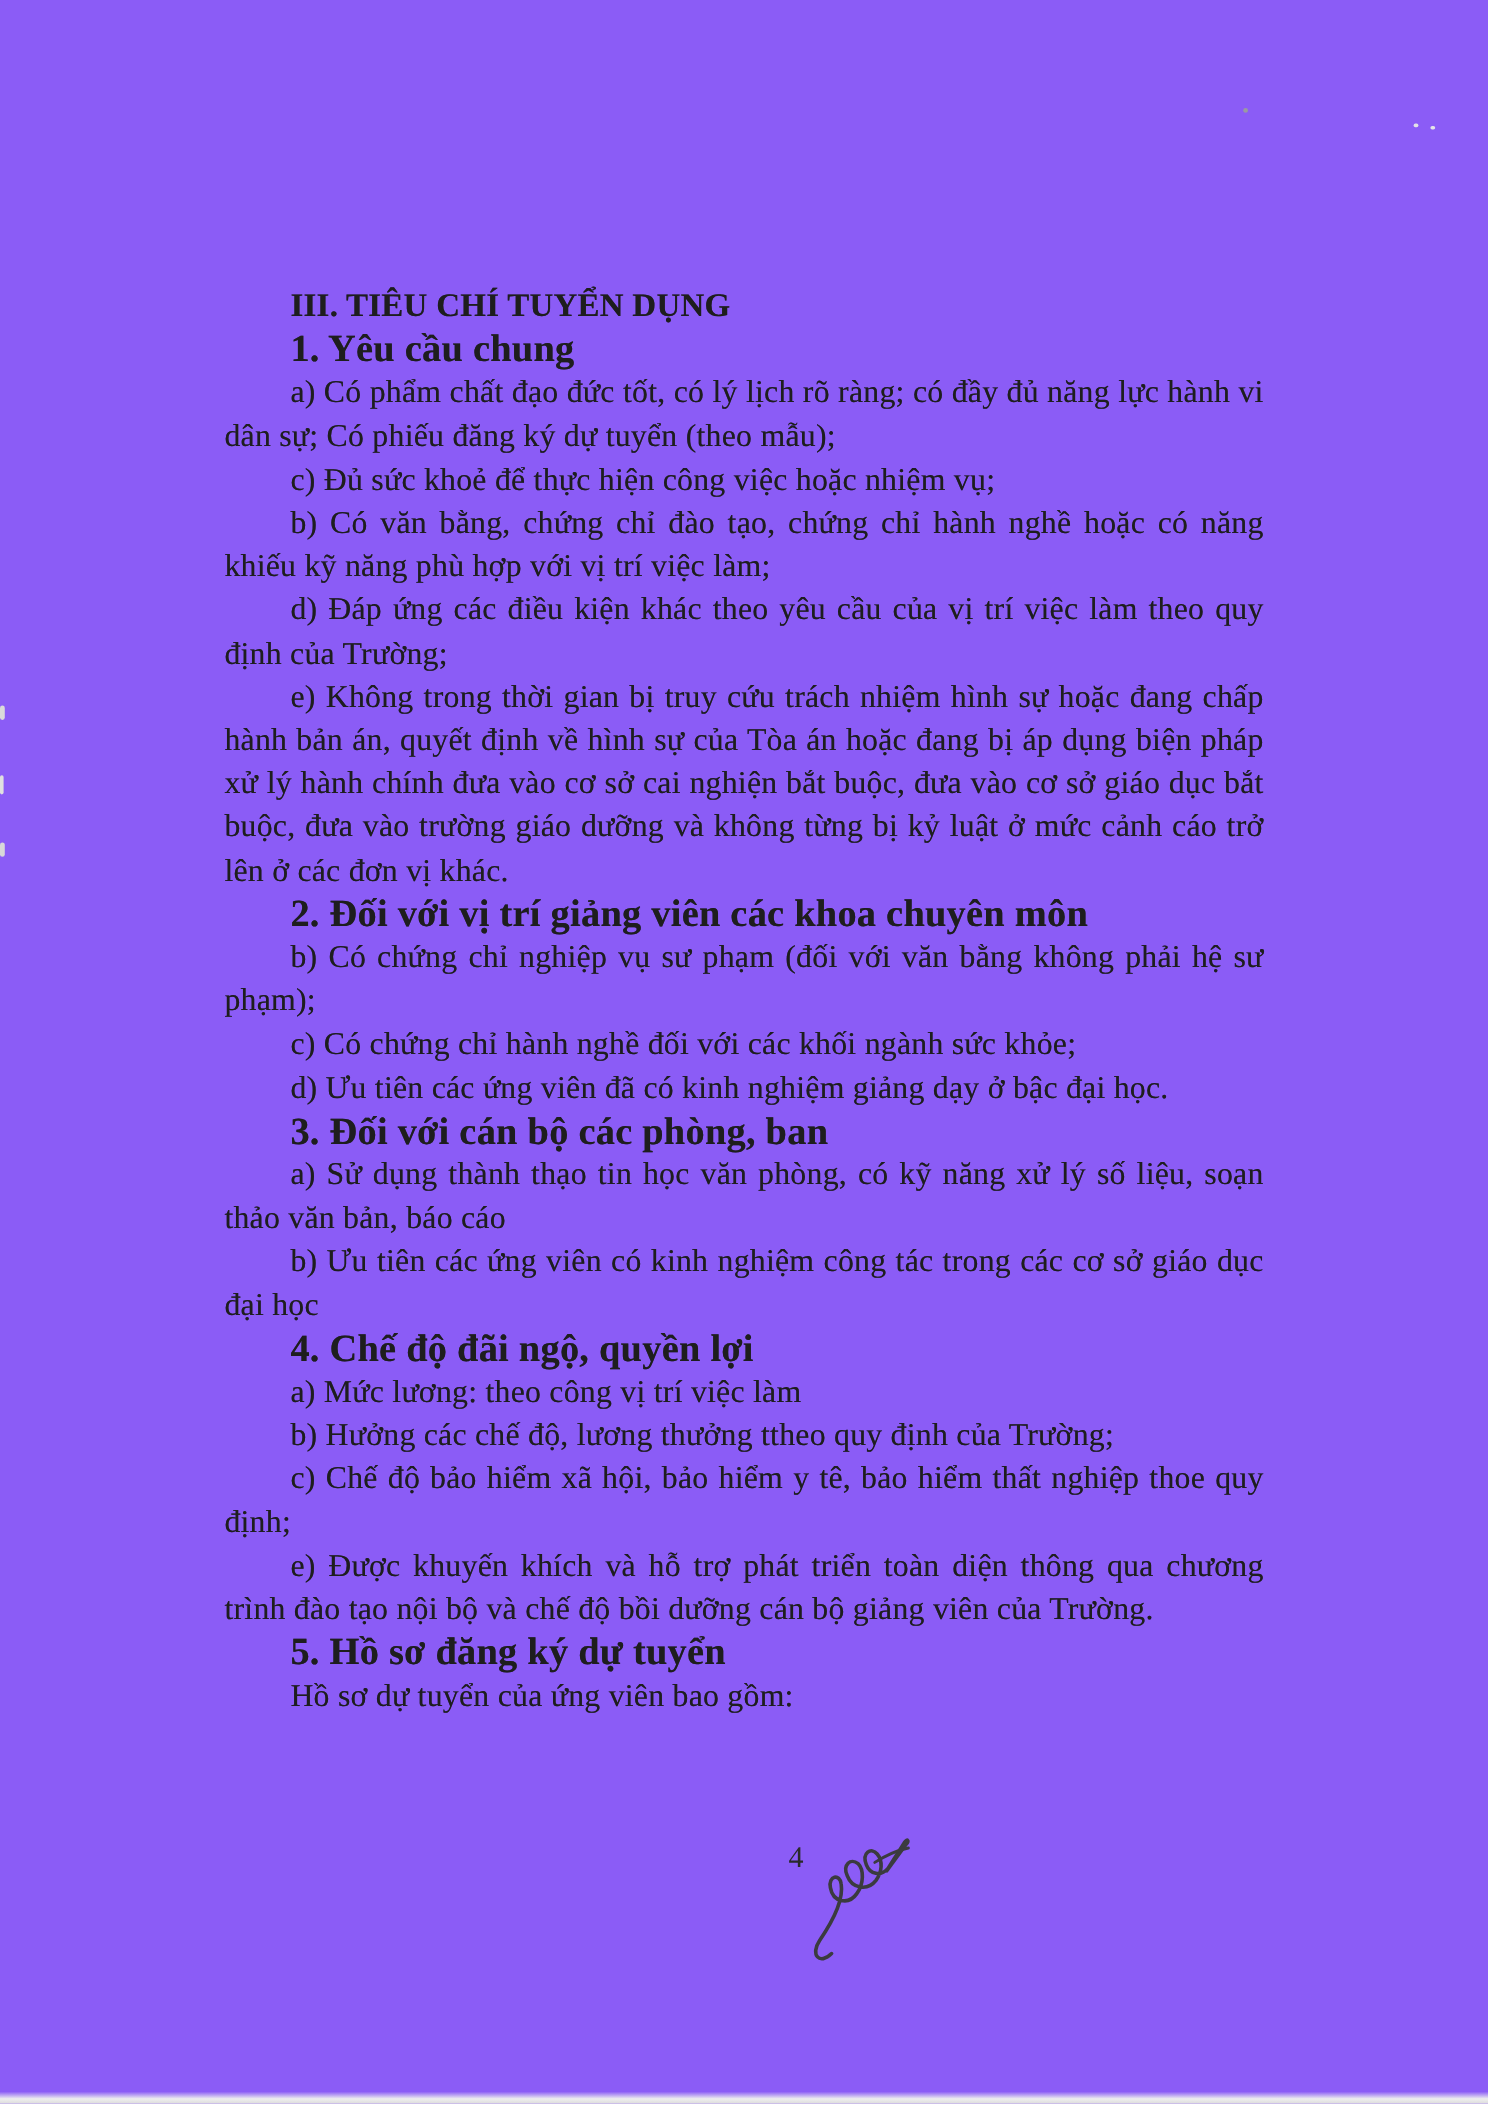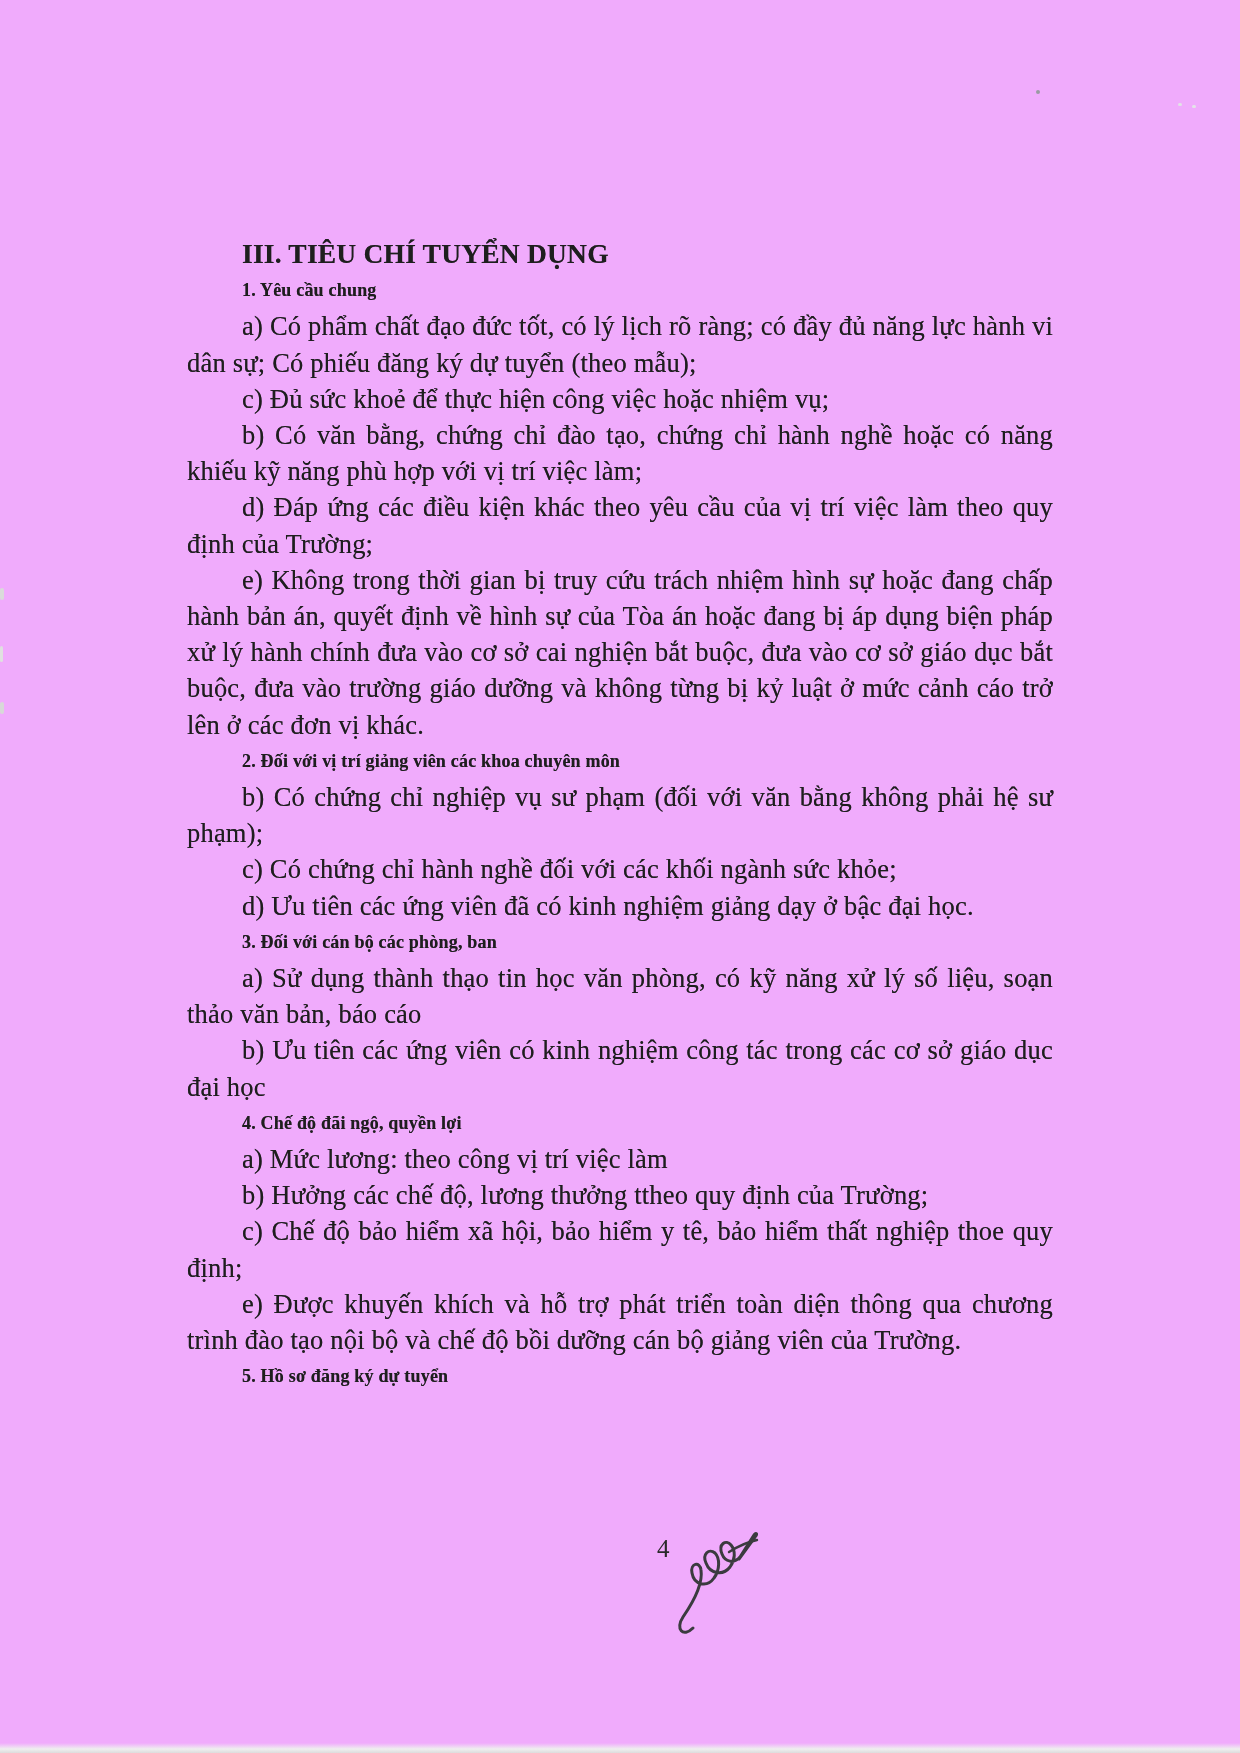--- a/index.html
+++ b/index.html
@@ -10,21 +10,21 @@
   body {
     width: 1240px;
     height: 1753px;
     position: relative;
     overflow: hidden;
     font-family: "Liberation Serif", "DejaVu Serif", serif;
   }
   .sheet {
     position: absolute;
     inset: 0;
-    background: #f0abfc;
+    background: #8b5cf6;
   }
   .doc-content {
     position: absolute;
     left: 187px;
     top: 236px;
     width: 866px;
     color: #1e1e1e;
     font-size: 26.5px;
     line-height: 36.2px;
     letter-spacing: 0.2px;
@@ -33,21 +33,21 @@
   .doc-title {
     margin: 0;
     font-size: 27.5px;
     font-weight: bold;
     text-indent: 55px;
     line-height: 36.2px;
     text-align: left;
   }
   .heading {
     margin: 0;
-    font-size: 18px;
+    font-size: 32px;
     font-weight: bold;
     text-indent: 55px;
     line-height: 36.2px;
     text-align: left;
   }
   .para {
     margin: 0;
     text-indent: 55px;
     text-align: justify;
     text-align-last: left;
@@ -111,20 +111,21 @@
         <p class="para">d) Ưu tiên các ứng viên đã có kinh nghiệm giảng dạy ở bậc đại học.</p>
         <h2 class="heading">3. Đối với cán bộ các phòng, ban</h2>
         <p class="para">a) Sử dụng thành thạo tin học văn phòng, có kỹ năng xử lý số liệu, soạn thảo văn bản, báo cáo</p>
         <p class="para">b) Ưu tiên các ứng viên có kinh nghiệm công tác trong các cơ sở giáo dục đại học</p>
         <h2 class="heading">4. Chế độ đãi ngộ, quyền lợi</h2>
         <p class="para">a) Mức lương: theo công vị trí việc làm</p>
         <p class="para">b) Hưởng các chế độ, lương thưởng ttheo quy định của Trường;</p>
         <p class="para">c) Chế độ bảo hiểm xã hội, bảo hiểm y tê, bảo hiểm thất nghiệp thoe quy định;</p>
         <p class="para">e) Được khuyến khích và hỗ trợ phát triển toàn diện thông qua chương trình đào tạo nội bộ và chế độ bồi dưỡng cán bộ giảng viên của Trường.</p>
         <h2 class="heading">5. Hồ sơ đăng ký dự tuyển</h2>
+        <p class="para">Hồ sơ dự tuyển của ứng viên bao gồm:</p>
       </div>
   </div>
 
   <div class="page-footer">
     <span class="page-number">4</span>
     <svg class="signature" width="88" height="118" viewBox="0 0 88 118" aria-hidden="true">
       <path d="M20 103 C10 113 2 104 10 92 C21 76 30 58 28 45 C27 36 17 38 19 48 C21 60 34 63 41 53 C47 45 47 33 42 28 C36 23 29 29 33 38 C37 49 50 51 57 42 C62 35 63 26 58 20 C53 14 45 19 49 29 C52 37 61 39 67 32 L81 10 C83 7 85 9 82 12 L66 34" fill="none" stroke="#3b3b3f" stroke-width="3" stroke-linecap="round" stroke-linejoin="round"></path>
       <path d="M56 27 C64 22 74 17 84 15" fill="none" stroke="#3b3b3f" stroke-width="2.4" stroke-linecap="round"></path>
     </svg>
   </div>

